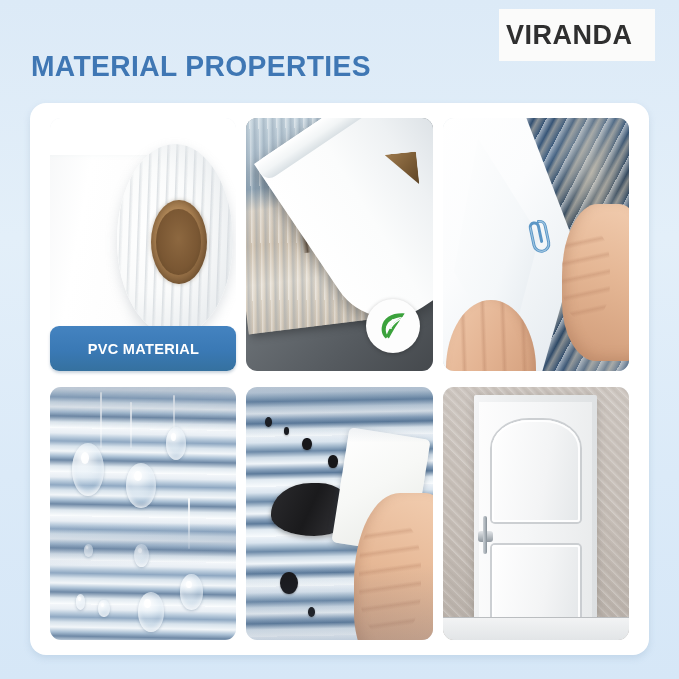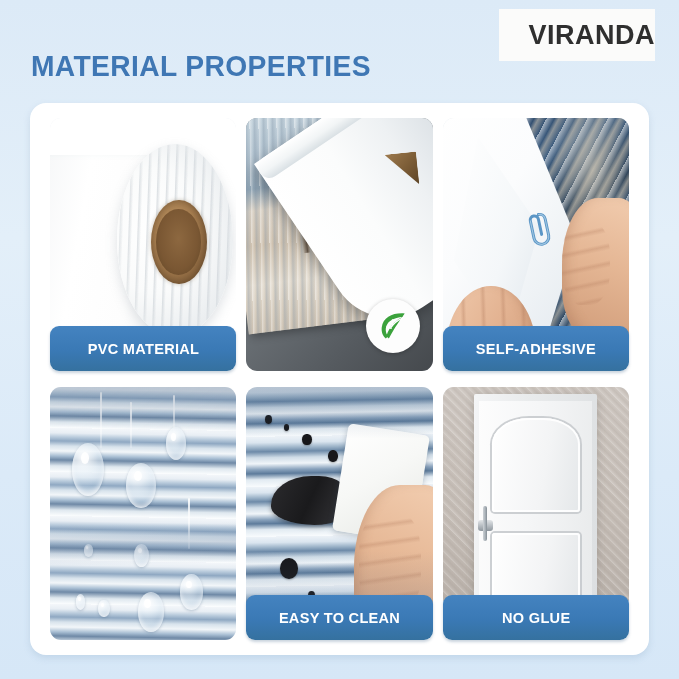--- a/index.html
+++ b/index.html
@@ -6,21 +6,21 @@
   html, body { width:679px; height:679px; overflow:hidden; }
   body {
     font-family:"Liberation Sans", sans-serif;
     background:linear-gradient(180deg,#dceaf7 0%,#e3eff9 35%,#dbeaf8 70%,#d6e7f7 100%);
     position:relative;
   }
 
   
   .logo-box{
     position:absolute; left:499px; top:9px; width:156px; height:52px;
-    background:#fbfbfa; display:flex; align-items:center; justify-content:flex-end;
+    background:#fbfbfa; display:flex; align-items:center; justify-content:flex-start;padding-left:7px;
   }
   .logo-text{
     font-size:27px; font-weight:bold; letter-spacing:.5px; color:#2f2f2f;
     font-family:"Liberation Sans", sans-serif;
   }
 
   
   .page-title{
     position:absolute; left:31px; top:49px;
     font-size:30px; font-weight:bold; letter-spacing:.4px;
@@ -378,23 +378,20 @@
           <div class="adh-fold"></div>
           <div class="adh-clip">
             <svg viewBox="0 0 40 40">
               <path d="M27 9.5c2.8 0 5 2.2 5 5v14.5c0 3.6-2.9 6.5-6.5 6.5S19 32.6 19 29V13.5c0-2 1.6-3.6 3.6-3.6s3.6 1.6 3.6 3.6V27" fill="none" stroke="#5b96c6" stroke-width="2.6" stroke-linecap="round"></path>
               <path d="M27 9.5c2.8 0 5 2.2 5 5v14.5c0 3.6-2.9 6.5-6.5 6.5S19 32.6 19 29V13.5" fill="none" stroke="#9dc4e0" stroke-width="1" stroke-linecap="round"></path>
             </svg>
           </div>
           <div class="adh-hand-a"></div>
           <div class="adh-hand-b"></div>
         </div>
-      </div>
-      <div class="banner">
-        <span class="banner-label">SELF-ADHESIVE</span>
       </div>
     </div>
 
     <div class="cell">
       <div class="thumb">
         <div class="art-water">
           <div class="streak" style="left:27%;top:2%;height:22%;"></div>
           <div class="streak" style="left:43%;top:6%;height:18%;"></div>
           <div class="streak" style="left:66%;top:3%;height:15%;"></div>
           <div class="streak" style="left:74%;top:44%;height:20%;"></div>
@@ -418,37 +415,31 @@
           <div class="spot" style="left:10%;top:12%;width:4%;height:4%;"></div>
           <div class="spot" style="left:20%;top:16%;width:3%;height:3%;"></div>
           <div class="spot" style="left:30%;top:20%;width:5%;height:5%;"></div>
           <div class="spot" style="left:44%;top:27%;width:5%;height:5%;"></div>
           <div class="spot" style="left:18%;top:73%;width:10%;height:9%;"></div>
           <div class="spot" style="left:33%;top:87%;width:4%;height:4%;"></div>
           <div class="clean-cloth"></div>
           <div class="clean-hand"></div>
         </div>
       </div>
-      <div class="banner">
-        <span class="banner-label">EASY TO CLEAN</span>
-      </div>
     </div>
 
     <div class="cell">
       <div class="thumb">
         <div class="art-door">
           <div class="door-frame">
             <div class="door-leaf">
               <div class="door-panel top"></div>
               <div class="door-panel bot"></div>
               <div class="door-handle"></div>
             </div>
           </div>
           <div class="baseboard"></div>
         </div>
       </div>
-      <div class="banner">
-        <span class="banner-label">NO GLUE</span>
-      </div>
     </div>
 
   </div>
 </div>
 
 </body></html>

